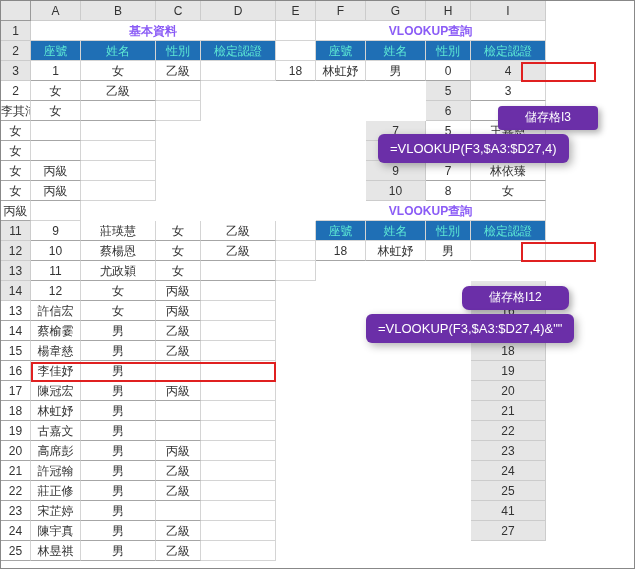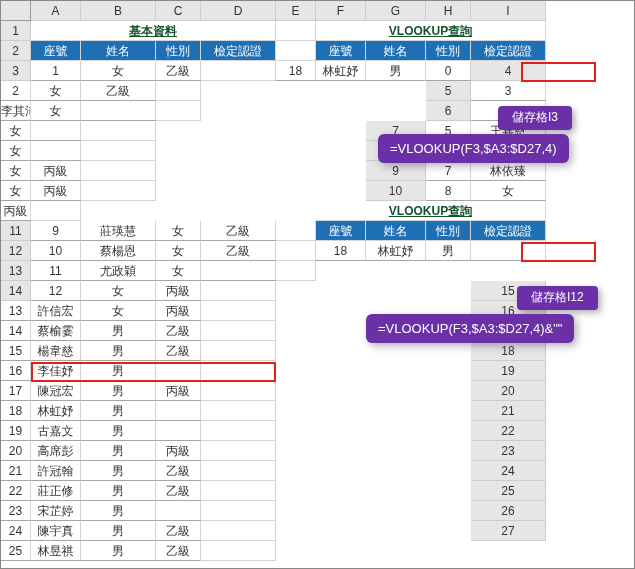--- a/index.html
+++ b/index.html
@@ -43,34 +43,33 @@
   border-right: 1px solid #d4d4d4;
   border-bottom: 1px solid #d4d4d4;
   text-align: center;
   line-height: 20px;
   color: #333;
   white-space: nowrap;
   overflow: hidden;
 }
 .hdr-blue {
   background: #1f6fb5;
-  color: #ffffff;
+  color: #5eead4;
 }
 .hdr-title {
   background: #fff;
-  color: #14532d;
+  color: #8b5cf6;
   font-weight: bold;
-  text-decoration: underline;
 }
 .data-b { border-bottom: 1px solid #a6a6a6; }
 .callout {
   position: absolute;
   background: #6b2fa8;
   color: #fff;
-  padding: 4px 14px;
+  padding: 4px 27px;
   border-radius: 4px;
   box-shadow: 3px 3px 6px rgba(0,0,0,0.3);
   font-size: 12px;
   line-height: 1.3;
 }
 .formula-box {
   position: absolute;
   background: #6b2fa8;
   color: #fff;
   padding: 7px 12px;
@@ -327,21 +326,21 @@
     <div class="rowhdr">25</div>
     <div class="cell data-b">23</div>
     <div class="cell data-b">宋芷婷</div>
     <div class="cell data-b">男</div>
     <div class="cell data-b"></div>
     <div class="cell" style="border-top: none; border-right: 1px solid rgb(212, 212, 212); border-bottom: 1px solid rgb(212, 212, 212); border-left: none; border-image: initial;"></div>
     <div class="cell" style="border: none;"></div>
     <div class="cell" style="border: none;"></div>
     <div class="cell" style="border: none;"></div>
     <div class="cell" style="border: none;"></div>
-    <div class="rowhdr">26</div>
+    <div class="rowhdr">41</div>
     <div class="cell data-b">24</div>
     <div class="cell data-b">陳宇真</div>
     <div class="cell data-b">男</div>
     <div class="cell data-b">乙級</div>
     <div class="cell" style="border-top: none; border-right: 1px solid rgb(212, 212, 212); border-bottom: 1px solid rgb(212, 212, 212); border-left: none; border-image: initial;"></div>
     <div class="cell" style="border: none;"></div>
     <div class="cell" style="border: none;"></div>
     <div class="cell" style="border: none;"></div>
     <div class="cell" style="border: none;"></div>
     <div class="rowhdr">27</div>
@@ -355,14 +354,14 @@
     <div class="cell" style="border: none;"></div>
     <div class="cell" style="border: none;"></div>
   </div>
 
 <div class="highlight-row" style="left:30px; top:361px; width:245px; height:20px;"></div>
 <div class="highlight-row" style="left:520px; top:61px; width:75px; height:20px;"></div>
 <div class="highlight-row" style="left:520px; top:241px; width:75px; height:20px;"></div>
 
 <div class="callout" style="left:497px; top:105px;">儲存格I3</div>
 <div class="formula-box" style="left:377px; top:133px;">=VLOOKUP(F3,$A3:$D27,4)</div>
-<div class="callout" style="left:516px; top:285px;">儲存格I12</div>
+<div class="callout" style="left:461px; top:285px;border-radius:7px;">儲存格I12</div>
 <div class="formula-box" style="left:365px; top:313px;">=VLOOKUP(F3,$A3:$D27,4)&amp;""</div>
 
 </body></html>

